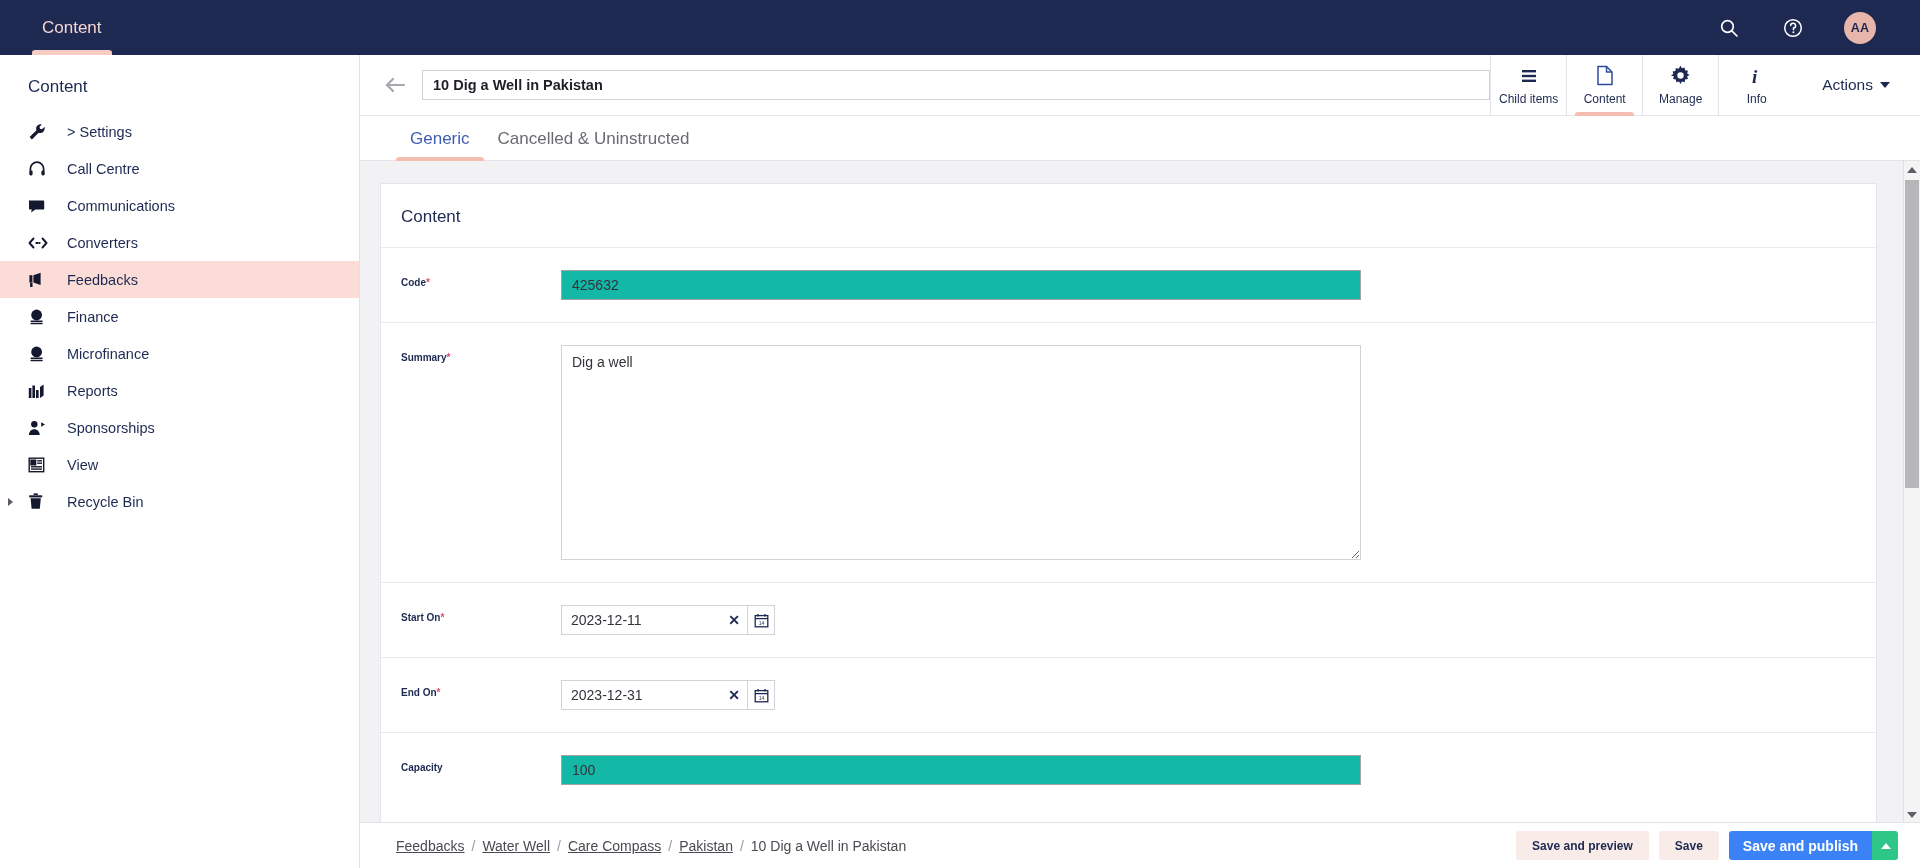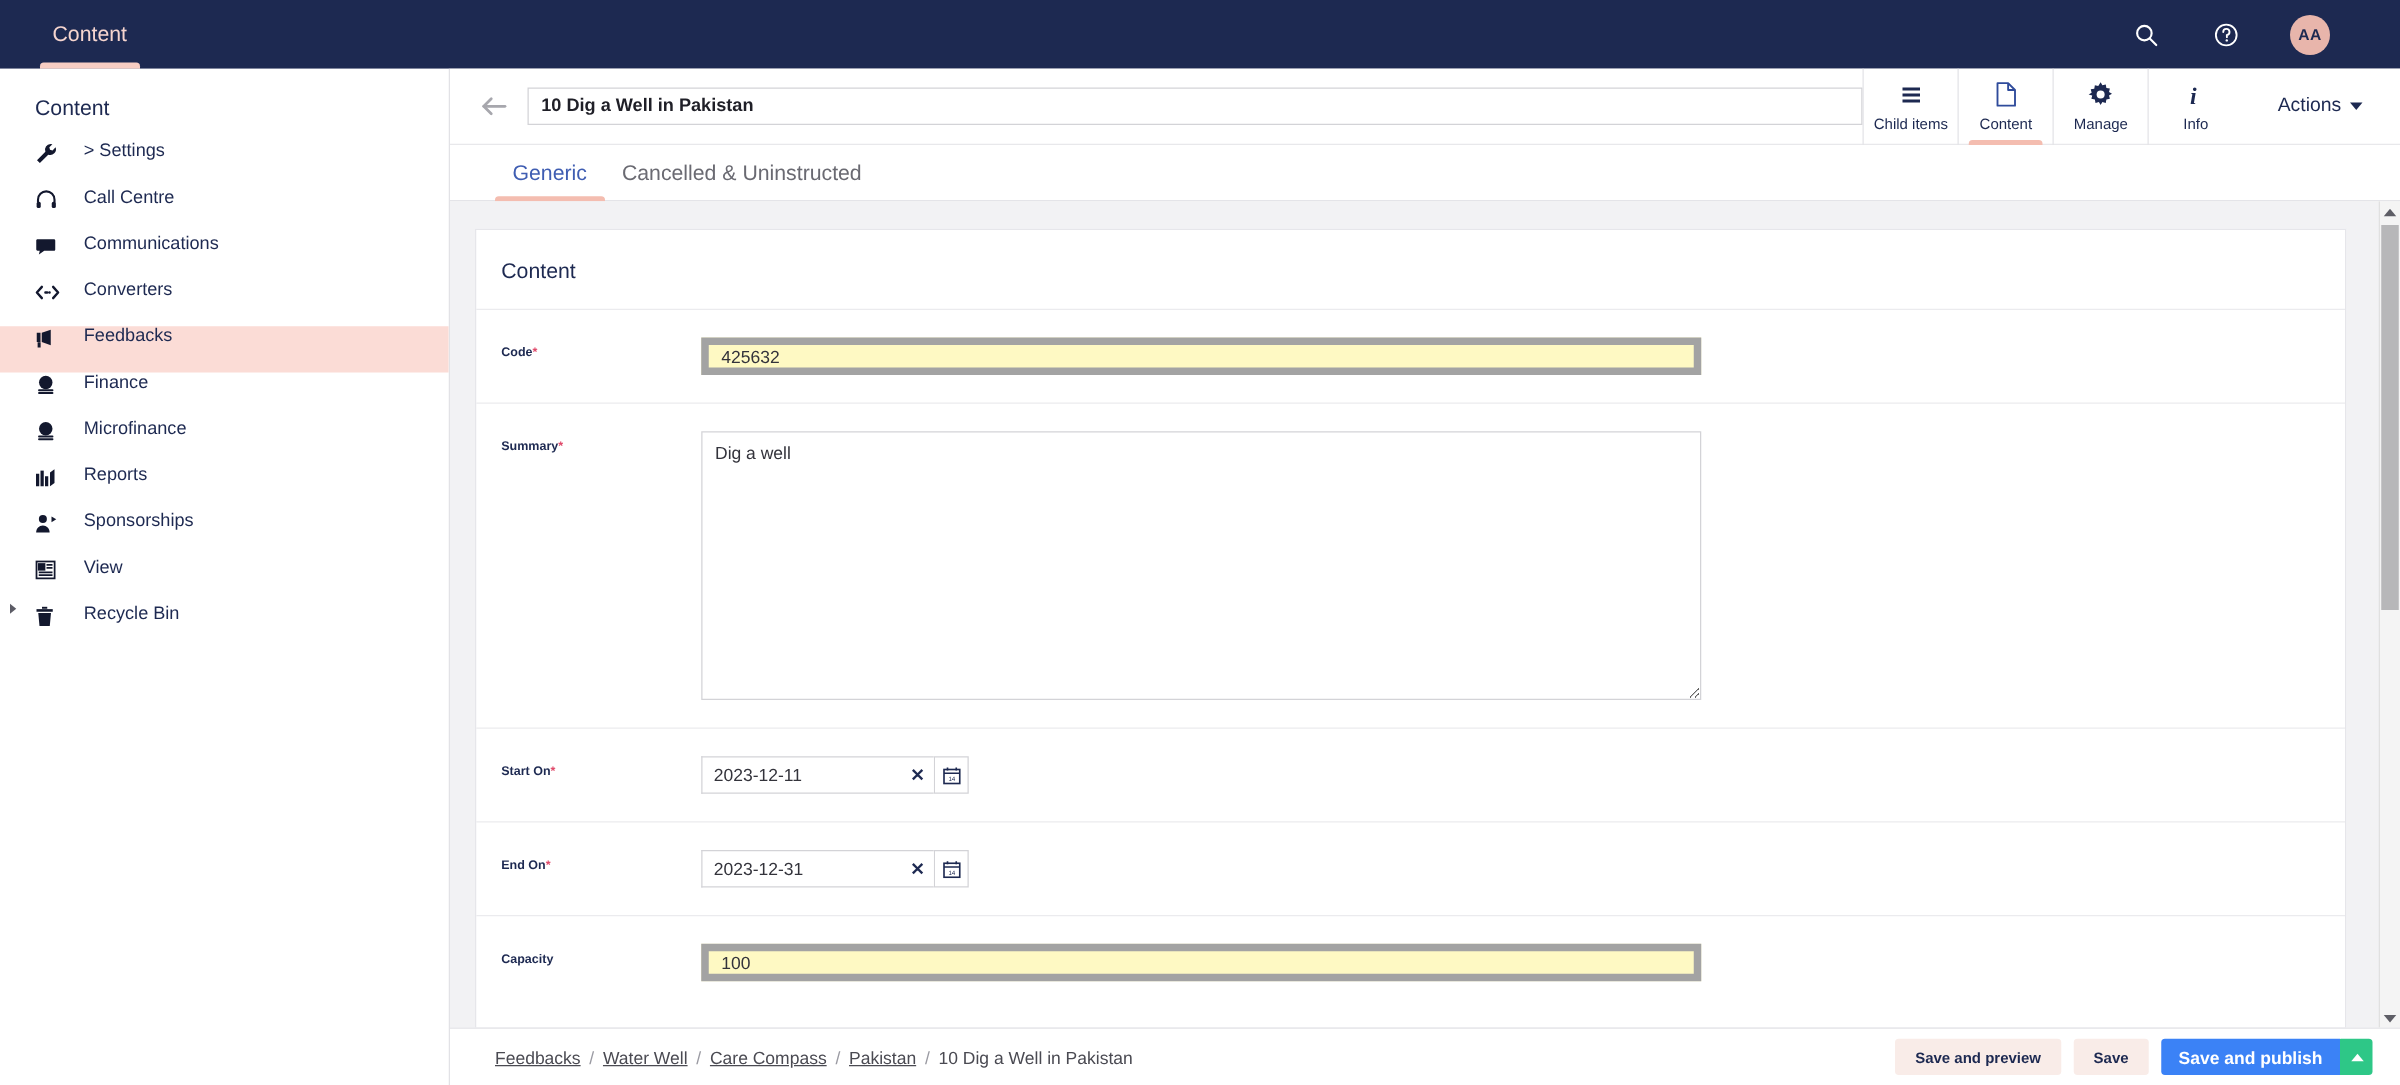--- a/index.html
+++ b/index.html
@@ -38,21 +38,21 @@
     left: 0; right: 0; bottom: 0;
     height: 5px;
     background: #f7cdc3;
     border-radius: 3px 3px 0 0;
   }
   .navbar-right {
     margin-left: auto;
     display: flex;
     align-items: center;
     gap: 38px;
-    padding-right: 56px;
+    padding-right: 44px;
     justify-content: space-between;
   }
   .nav-icon {
     width: 26px; height: 26px;
     display: flex; align-items: center; justify-content: center;
     color: #ffffff;
   }
   .nav-icon svg { display: block; }
   .avatar {
     width: 32px; height: 32px;
@@ -77,20 +77,21 @@
     border-right: 1px solid #e2e2e6;
     overflow: hidden;
   }
   .sidebar-title {
     padding: 22px 0 16px 28px;
     font-size: 17px;
     color: #1d2951;
   }
   .side-item {
     display: flex;
+    align-items: center;
     height: 37px;
     padding-left: 28px;
     font-size: 14.5px;
     color: #1d2951;
     position: relative;
   }
   .side-item.active { background: #fbdcd6; }
   .side-item .caret {
     position: absolute;
     left: 8px;
@@ -247,26 +248,26 @@
     flex: none;
     font-size: 10px;
     font-weight: bold;
     color: #1d2951;
     padding-top: 7px;
   }
   .req { color: #e04a6a; font-weight: bold; }
   .f-input {
     width: 800px;
     height: 30px;
-    border: 6px solid #a3a3a3;
+    border: 1px solid #a3a3a3;
     padding: 0 10px;
     font-family: "Liberation Sans", sans-serif;
     font-size: 14px;
     color: #33333b;
-    background: #fef9c3;
+    background: #14b8a6;
   }
   .f-textarea {
     width: 800px;
     height: 215px;
     border: 1px solid #d3d3d7;
     padding: 8px 10px;
     font-family: "Liberation Sans", sans-serif;
     font-size: 14px;
     color: #33333b;
     background: #ffffff;

